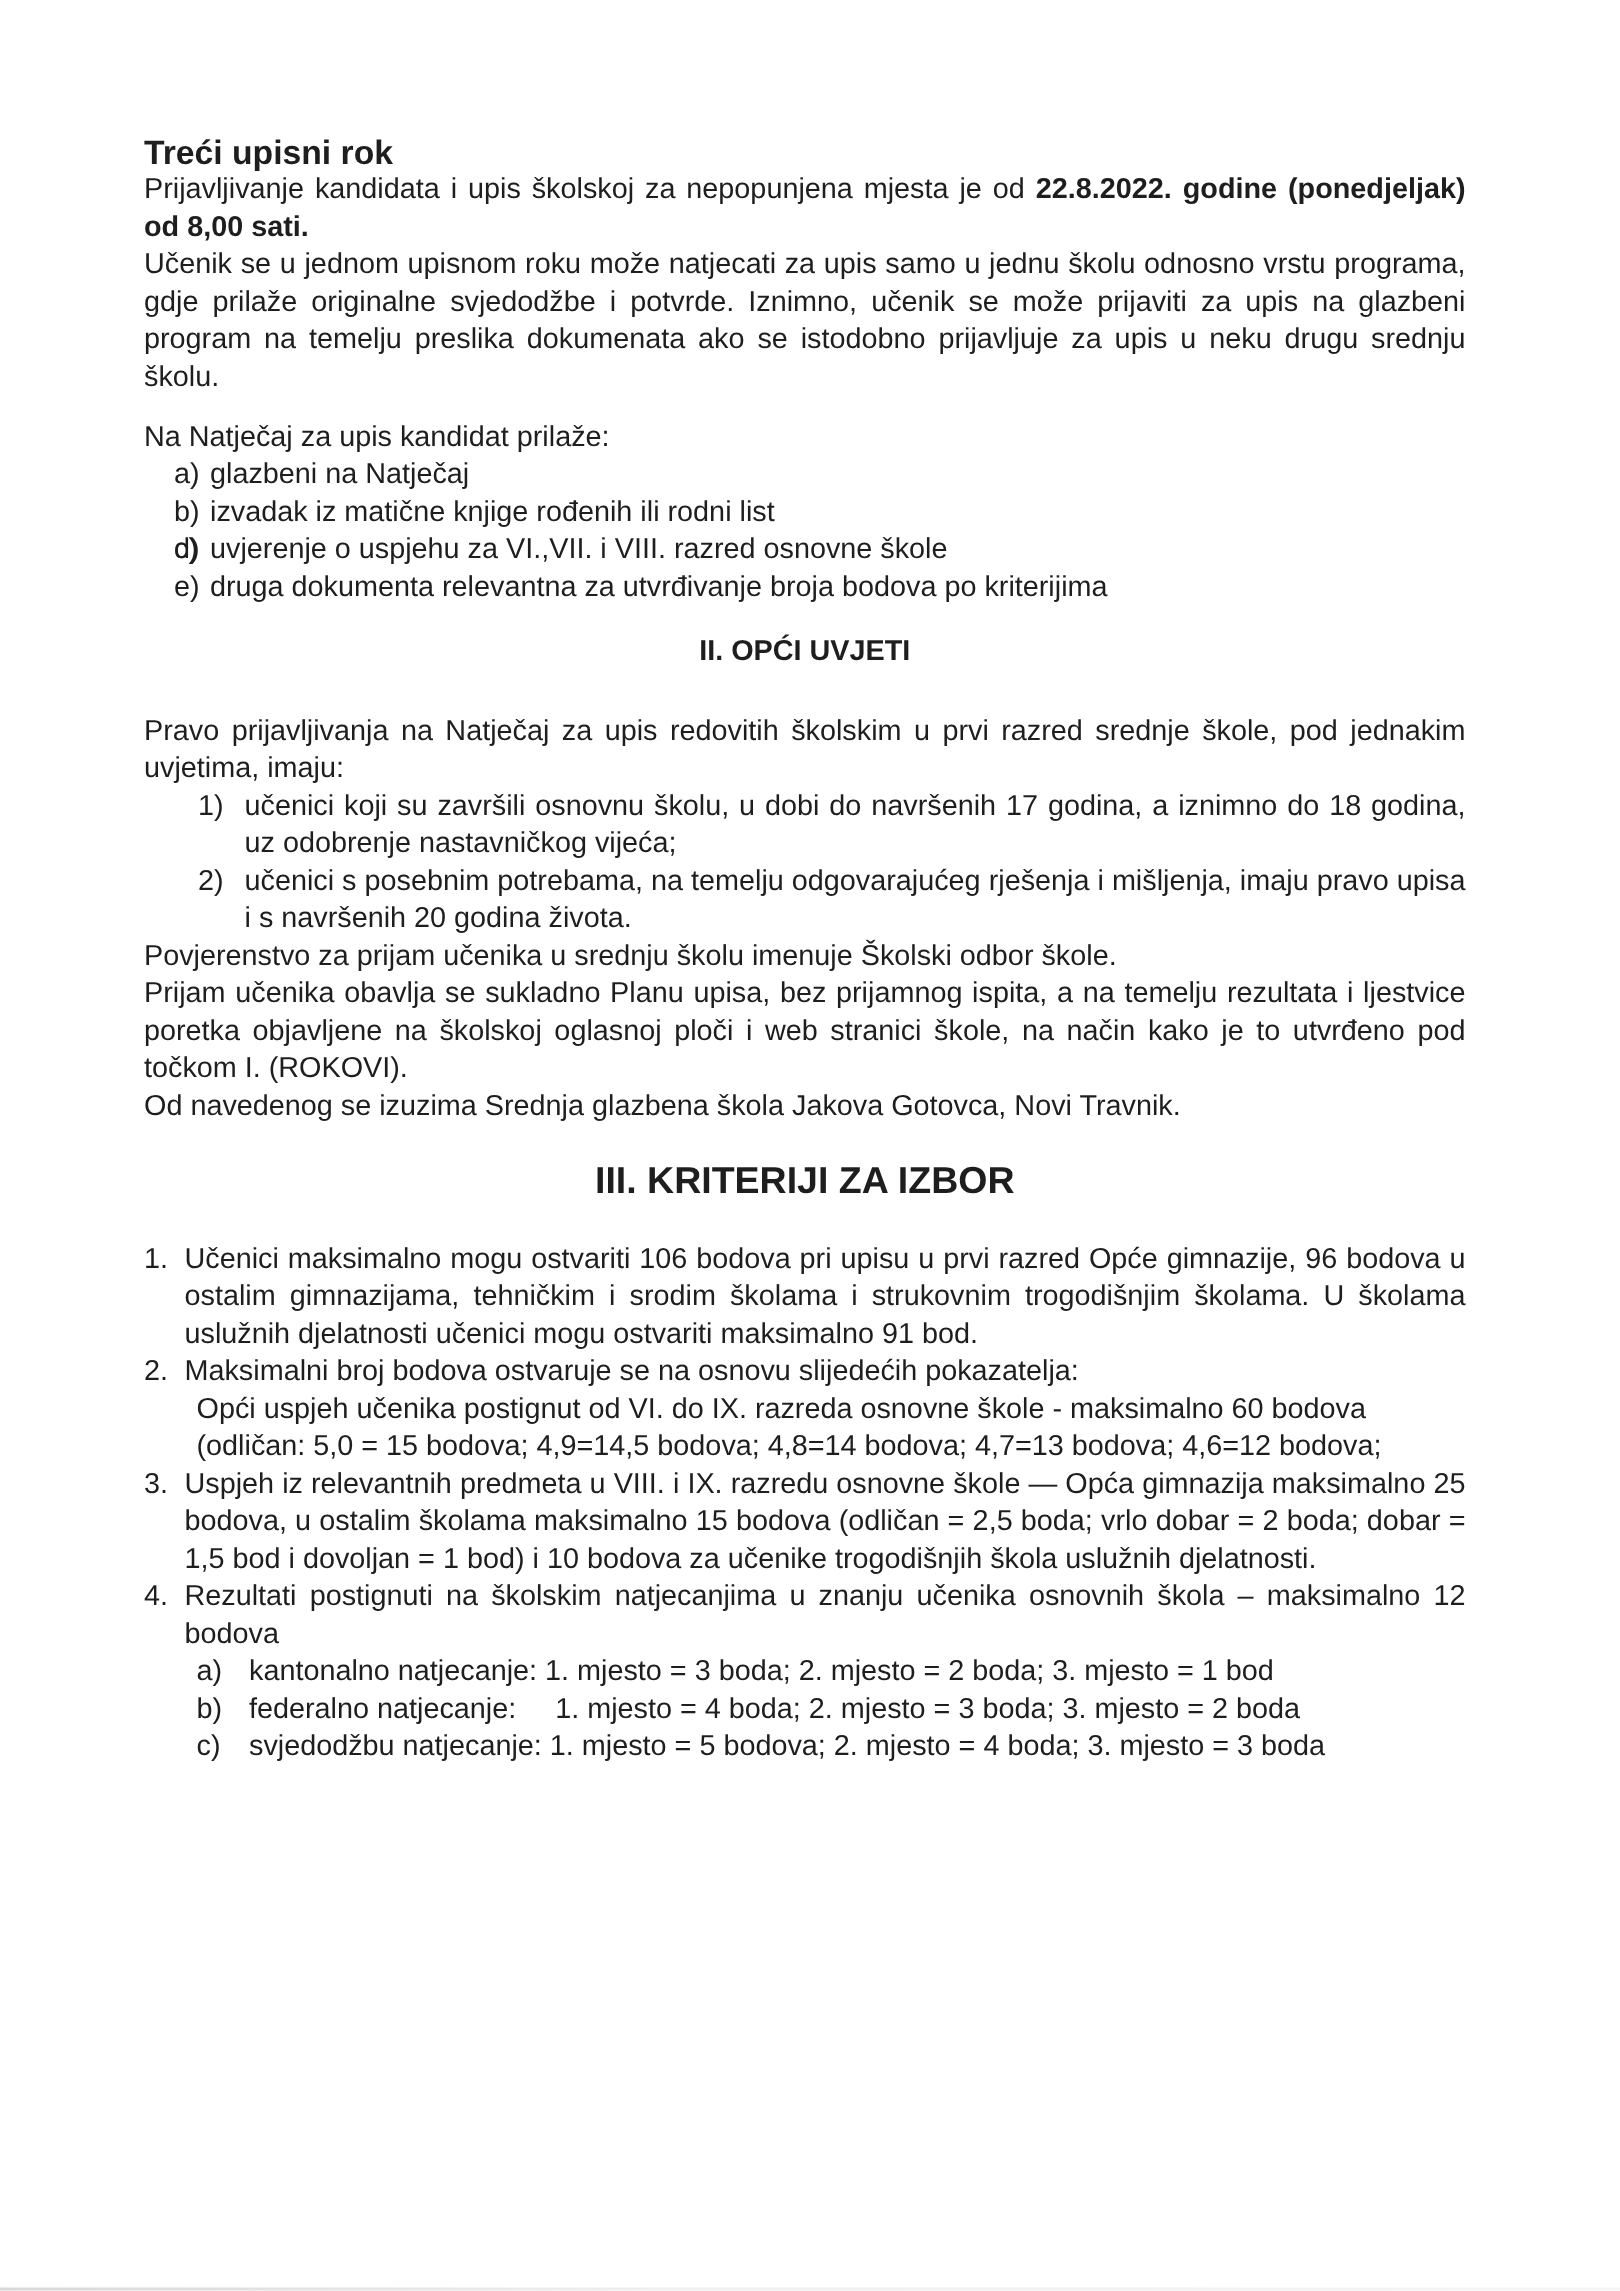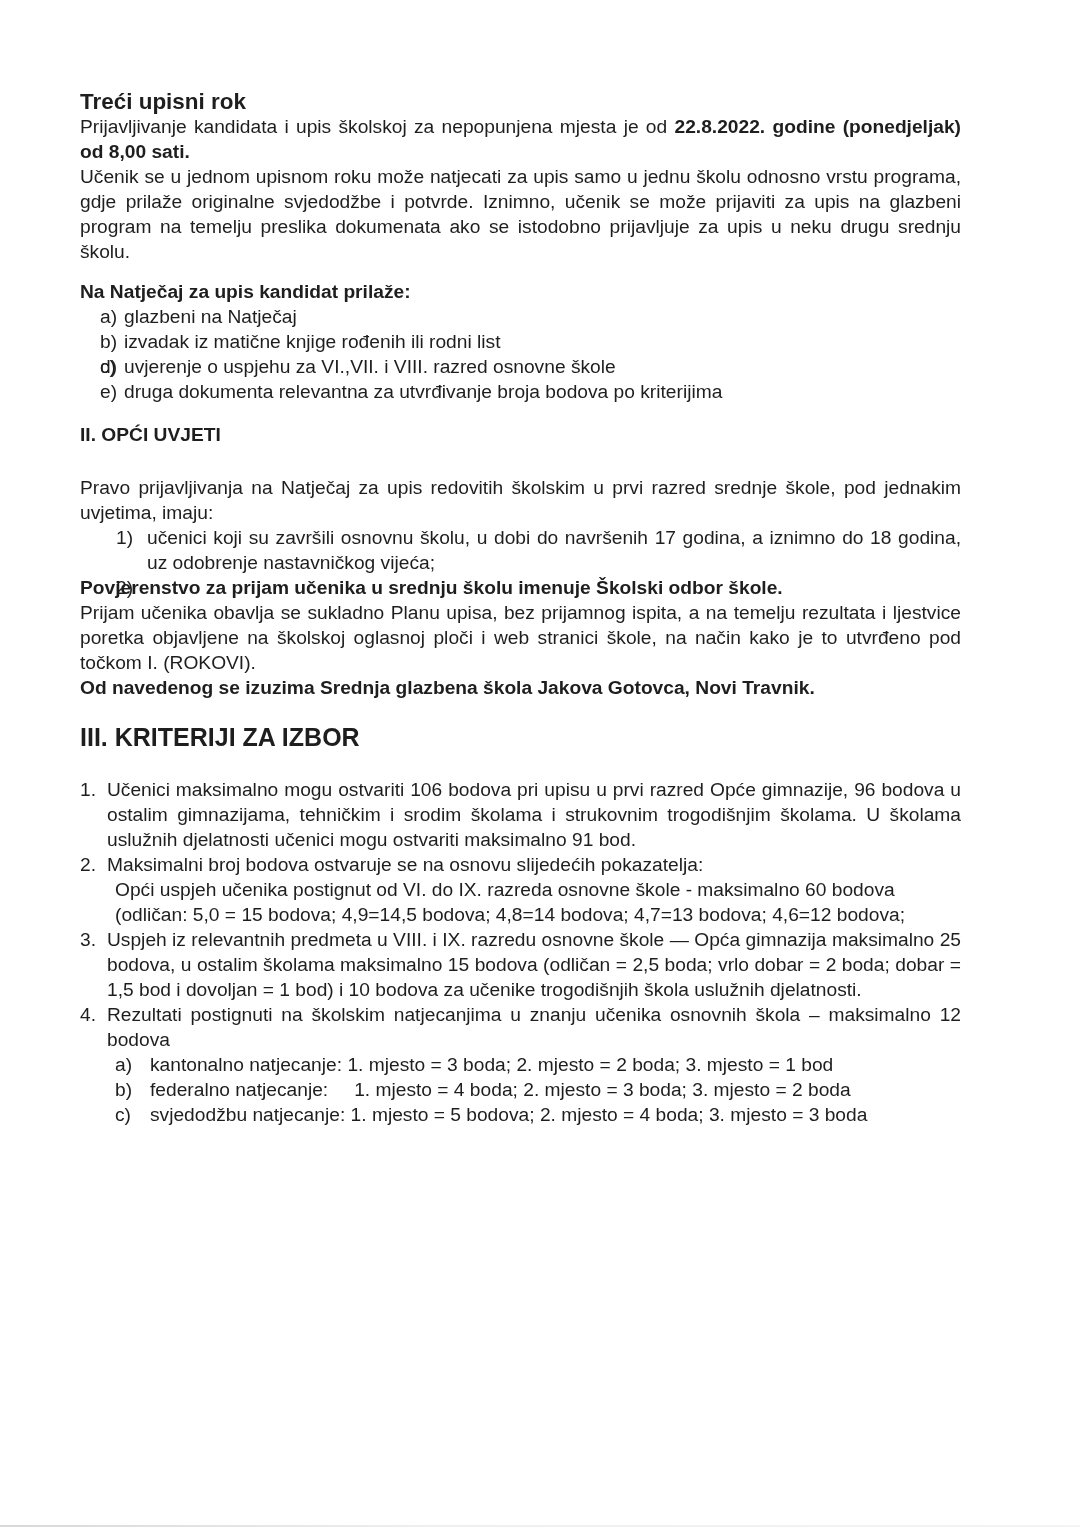--- a/index.html
+++ b/index.html
@@ -12,37 +12,38 @@
       height: 1527px;
       position: relative;
       overflow: hidden;
       font-family: "Liberation Sans", sans-serif;
       color: #1e1e1e;
       font-size: 19.2px;
       line-height: 25px;
     }
     .page {
       position: absolute;
-      left: 80px;
+      left: 96px;
       top: 89px;
       width: 881px;
     }
     .h-sub {
       font-weight: bold;
       margin: 0;
     }
     .h-sec {
       font-weight: bold;
       margin: 0;
+      text-align: center;
     }
     p {
       margin: 0;
       text-align: justify;
     }
-    .nojust { text-align: left; font-weight: bold; }
+    .nojust { text-align: left; }
     b { font-weight: bold; }
     .gap-sm { height: 15px; }
 
     
     .alist {
       list-style: none;
       margin: 0;
       padding: 0;
     }
     .alist li {
@@ -139,21 +140,21 @@
   </section>
 
   <div style="height:18px"></div>
 
   <section>
     <h2 class="h-sec" style="font-size:19.2px">II. OPĆI UVJETI</h2>
     <div style="height:28px"></div>
     <p>Pravo prijavljivanja na Natječaj za upis redovitih školskim u prvi razred srednje škole, pod jednakim uvjetima, imaju:</p>
     <ol class="plist">
       <li><span class="mk">1)</span><span>učenici koji su završili osnovnu školu, u dobi do navršenih 17 godina, a iznimno do 18 godina, uz odobrenje nastavničkog  vijeća;</span></li>
-      <li><span class="mk">2)</span></li>
+      <li><span class="mk">2)</span><span>učenici s posebnim potrebama, na temelju odgovarajućeg rješenja i mišljenja, imaju pravo upisa  i s navršenih 20 godina života.</span></li>
     </ol>
     <p class="nojust">Povjerenstvo za prijam učenika u srednju školu imenuje Školski odbor škole.</p>
     <p>Prijam učenika obavlja se sukladno Planu upisa, bez prijamnog ispita, a na temelju rezultata i ljestvice poretka objavljene na školskoj oglasnoj ploči i web stranici škole, na način kako je to utvrđeno pod točkom I. (ROKOVI).</p>
     <p class="nojust">Od navedenog se izuzima Srednja glazbena škola Jakova Gotovca, Novi Travnik.</p>
   </section>
 
   <div style="height:25px"></div>
 
   <section>
     <h2 class="h-sec" style="font-size:25px">III. KRITERIJI ZA IZBOR</h2>

